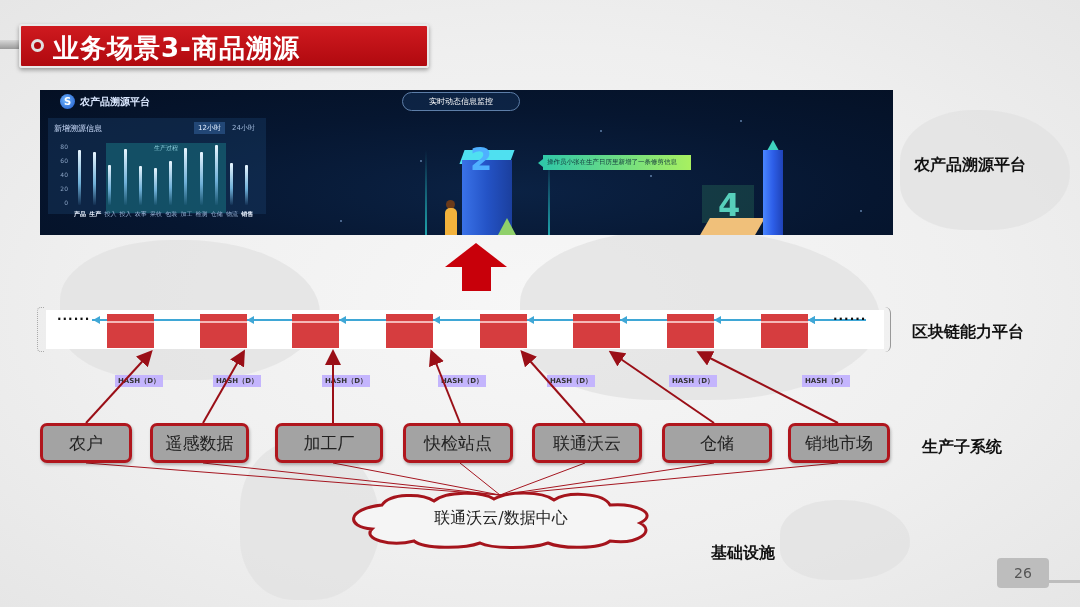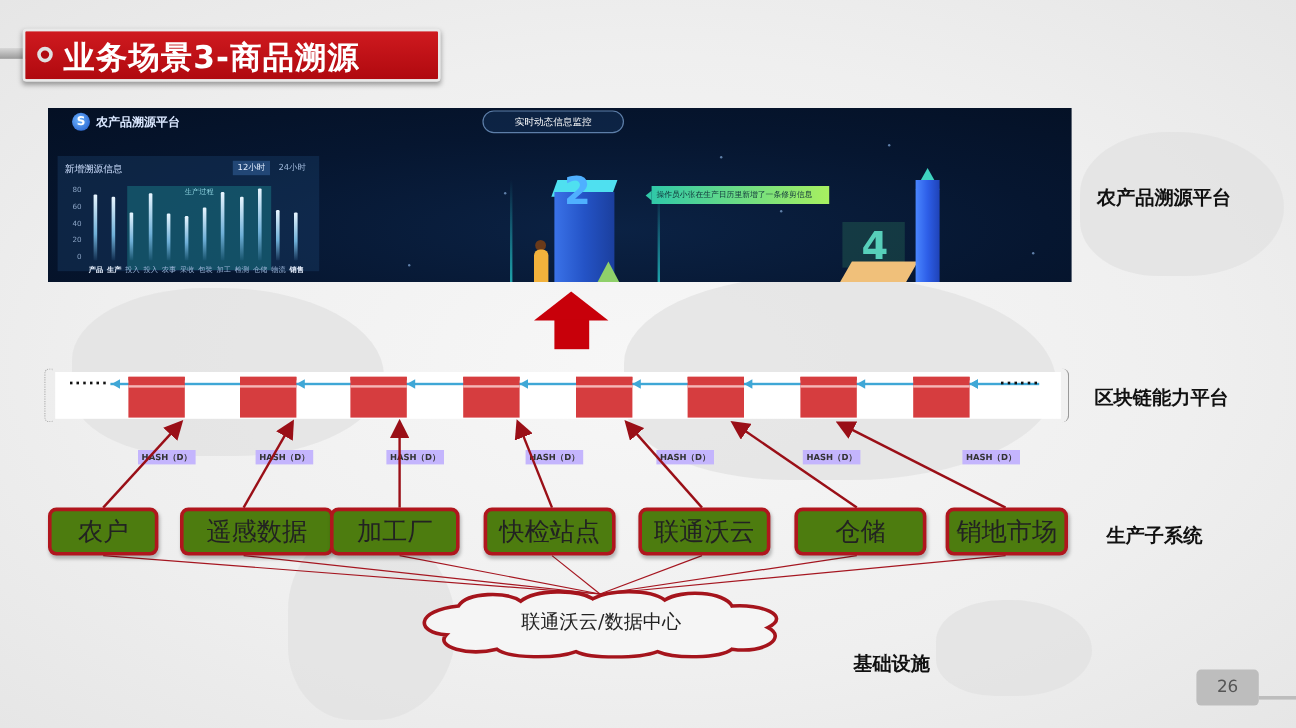--- a/index.html
+++ b/index.html
@@ -7,21 +7,21 @@
   body {
     position: relative;
     font-family: "DejaVu Sans", "Liberation Sans", sans-serif;
     background: radial-gradient(ellipse at 50% 50%, #f7f7f7 0%, #efefef 60%, #e6e6e6 100%);
   }
   .map-blob { position: absolute; background: #e2e2e2; border-radius: 45% 55% 50% 40%; opacity: .75; }
 
   
   .title-stick { position: absolute; left: 0; top: 40px; width: 40px; height: 9px; background: linear-gradient(#d8d8d8,#9a9a9a); }
   .title-banner {
-    position: absolute; left: 19px; top: 24px; width: 348px; height: 44px;
+    position: absolute; left: 19px; top: 24px; width: 410px; height: 44px;
     background: linear-gradient(#cf1a1f, #b0090f);
     border: 2px solid #e9e9e9; box-shadow: 0 2px 4px rgba(0,0,0,.35);
     border-radius: 3px;
   }
   .title-dot { position: absolute; left: 10px; top: 13px; width: 13px; height: 13px; border-radius: 50%; border: 3px solid #e0e0e0; background: #b0090f; }
   .title-text { position: absolute; left: 32px; top: 5px; color: #fff; font-size: 26px; font-weight: bold; letter-spacing: 1px; white-space: nowrap; }
 
   
   .platform {
     position: absolute; left: 40px; top: 90px; width: 853px; height: 145px;
@@ -29,21 +29,21 @@
     overflow: hidden;
   }
   .pf-logo { position: absolute; left: 20px; top: 4px; width: 15px; height: 15px; border-radius: 50%; background: radial-gradient(circle at 40% 40%, #6fb6ff, #1b55c7); color: #fff; font-size: 10px; font-weight: bold; text-align: center; line-height: 15px; }
   .pf-title { position: absolute; left: 40px; top: 5px; color: #dbe8ff; font-size: 10px; font-weight: bold; white-space: nowrap; }
   .pf-monitor {
     position: absolute; left: 362px; top: 2px; width: 118px; height: 19px;
     border: 1px solid #5d7ea8; border-radius: 10px 10px 10px 10px;
     color: #fff; font-size: 8px; text-align: center; line-height: 17px;
     background: rgba(20,50,90,.5);
   }
-  .pf-panel { position: absolute; left: 8px; top: 40px; width: 218px; height: 96px; background: rgba(30,70,115,.35); }
+  .pf-panel { position: absolute; left: 8px; top: 28px; width: 218px; height: 96px; background: rgba(30,70,115,.35); }
   .pf-panel-title { position: absolute; left: 6px; top: 5px; color: #cfe0ff; font-size: 8px; white-space: nowrap; }
   .pf-tab { position: absolute; top: 4px; font-size: 7px; color: #9fb8da; padding: 1px 4px; }
   .pf-tab.active { background: rgba(40,80,130,.8); color: #e2eeff; }
   .pf-highlight { position: absolute; left: 58px; top: 25px; width: 120px; height: 70px; background: rgba(26,130,140,.45); }
   .pf-highlight-label { position: absolute; left: 0; right: 0; top: 1px; text-align: center; color: #8fd3e0; font-size: 6px; }
   .pf-yaxis { position: absolute; left: 4px; top: 25px; width: 16px; height: 70px; }
   .pf-ytick { position: absolute; right: 0; font-size: 6px; color: #8aa3c4; }
   .pf-bar { position: absolute; width: 3px; background: linear-gradient(#e9f6ff, #6fb0d8 60%, rgba(60,120,170,.1)); border-radius: 1px; }
   .pf-xlabel { position: absolute; width: 12px; top: 92px; font-size: 6px; line-height: 7px; color: #9ab3d6; text-align: center; }
   .pf-xlabel.hl { color: #eaf2ff; font-weight: bold; }
@@ -81,22 +81,22 @@
   .block { position: absolute; top: 314px; width: 47px; height: 34px; background: #d63d3f; border-top: 3px solid #d63d3f; }
   .block::after { content:""; position: absolute; left: 0; right: 0; top: 4px; height: 2px; background: #f5b7b7; }
   .chain-arrow { position: absolute; top: 316px; width: 0; height: 0; border-top: 4px solid transparent; border-bottom: 4px solid transparent; border-right: 7px solid #3fa7d6; }
   .dots { position: absolute; top: 312px; font-size: 12px; font-weight: bold; color: #111; letter-spacing: 1px; }
 
   .hash { position: absolute; top: 375px; font-size: 7px; color: #333; background: #c4b5fd; padding: 1px 3px; white-space: nowrap; font-weight: bold; }
 
   
   .sub {
     position: absolute; top: 423px; height: 40px; border: 3px solid #b0161d; border-radius: 7px;
-    background: #4d7c0f; box-shadow: 1px 2px 3px rgba(0,0,0,.25);
-    font-family: "DejaVu Serif", "Liberation Serif", serif; font-size: 21px; color: #222;
+    background: #a3a3a3; box-shadow: 1px 2px 3px rgba(0,0,0,.25);
+    font-family: "DejaVu Serif", "Liberation Serif", serif; font-size: 17px; color: #222;
     display: flex; align-items: center; justify-content: center;
   }
 
   
   .cloud { position: absolute; left: 342px; top: 491px; width: 318px; height: 58px; }
   .cloud-text { position: absolute; left: 0; right: 0; top: 17px; text-align: center; font-family: "DejaVu Serif", "Liberation Serif", serif; font-size: 16px; color: #222; }
 
   
   .side-label { position: absolute; font-size: 16px; font-weight: bold; color: #111; white-space: nowrap; }
 
@@ -250,21 +250,21 @@
     <line x1="203" y1="463" x2="500" y2="495"></line>
     <line x1="333" y1="463" x2="500" y2="495"></line>
     <line x1="460" y1="463" x2="500" y2="495"></line>
     <line x1="585" y1="463" x2="500" y2="495"></line>
     <line x1="714" y1="463" x2="500" y2="495"></line>
     <line x1="838" y1="463" x2="500" y2="495"></line>
   </g>
 </svg>
 
 <div class="sub" style="left:40px;width:92px">农户</div>
-<div class="sub" style="left:150px;width:128px">遥感数据</div>
+<div class="sub" style="left:150px;width:99px">遥感数据</div>
 <div class="sub" style="left:275px;width:108px">加工厂</div>
 <div class="sub" style="left:403px;width:110px">快检站点</div>
 <div class="sub" style="left:532px;width:110px">联通沃云</div>
 <div class="sub" style="left:662px;width:110px">仓储</div>
 <div class="sub" style="left:788px;width:102px">销地市场</div>
 
 <div class="cloud">
   <svg width="318" height="58" viewBox="0 0 318 58">
     <path d="M40,14 C48,2 80,2 92,10 C104,0 140,0 152,8 C166,0 200,0 212,9 C226,0 262,2 268,14 C292,12 318,22 298,32 C314,40 296,54 268,50 C258,58 220,58 206,52 C190,58 150,58 138,52 C122,58 82,58 72,50 C48,56 20,48 30,38 C4,36 4,18 40,14 Z" fill="#f5f5f5" stroke="#a5141c" stroke-width="3"></path>
   </svg>

